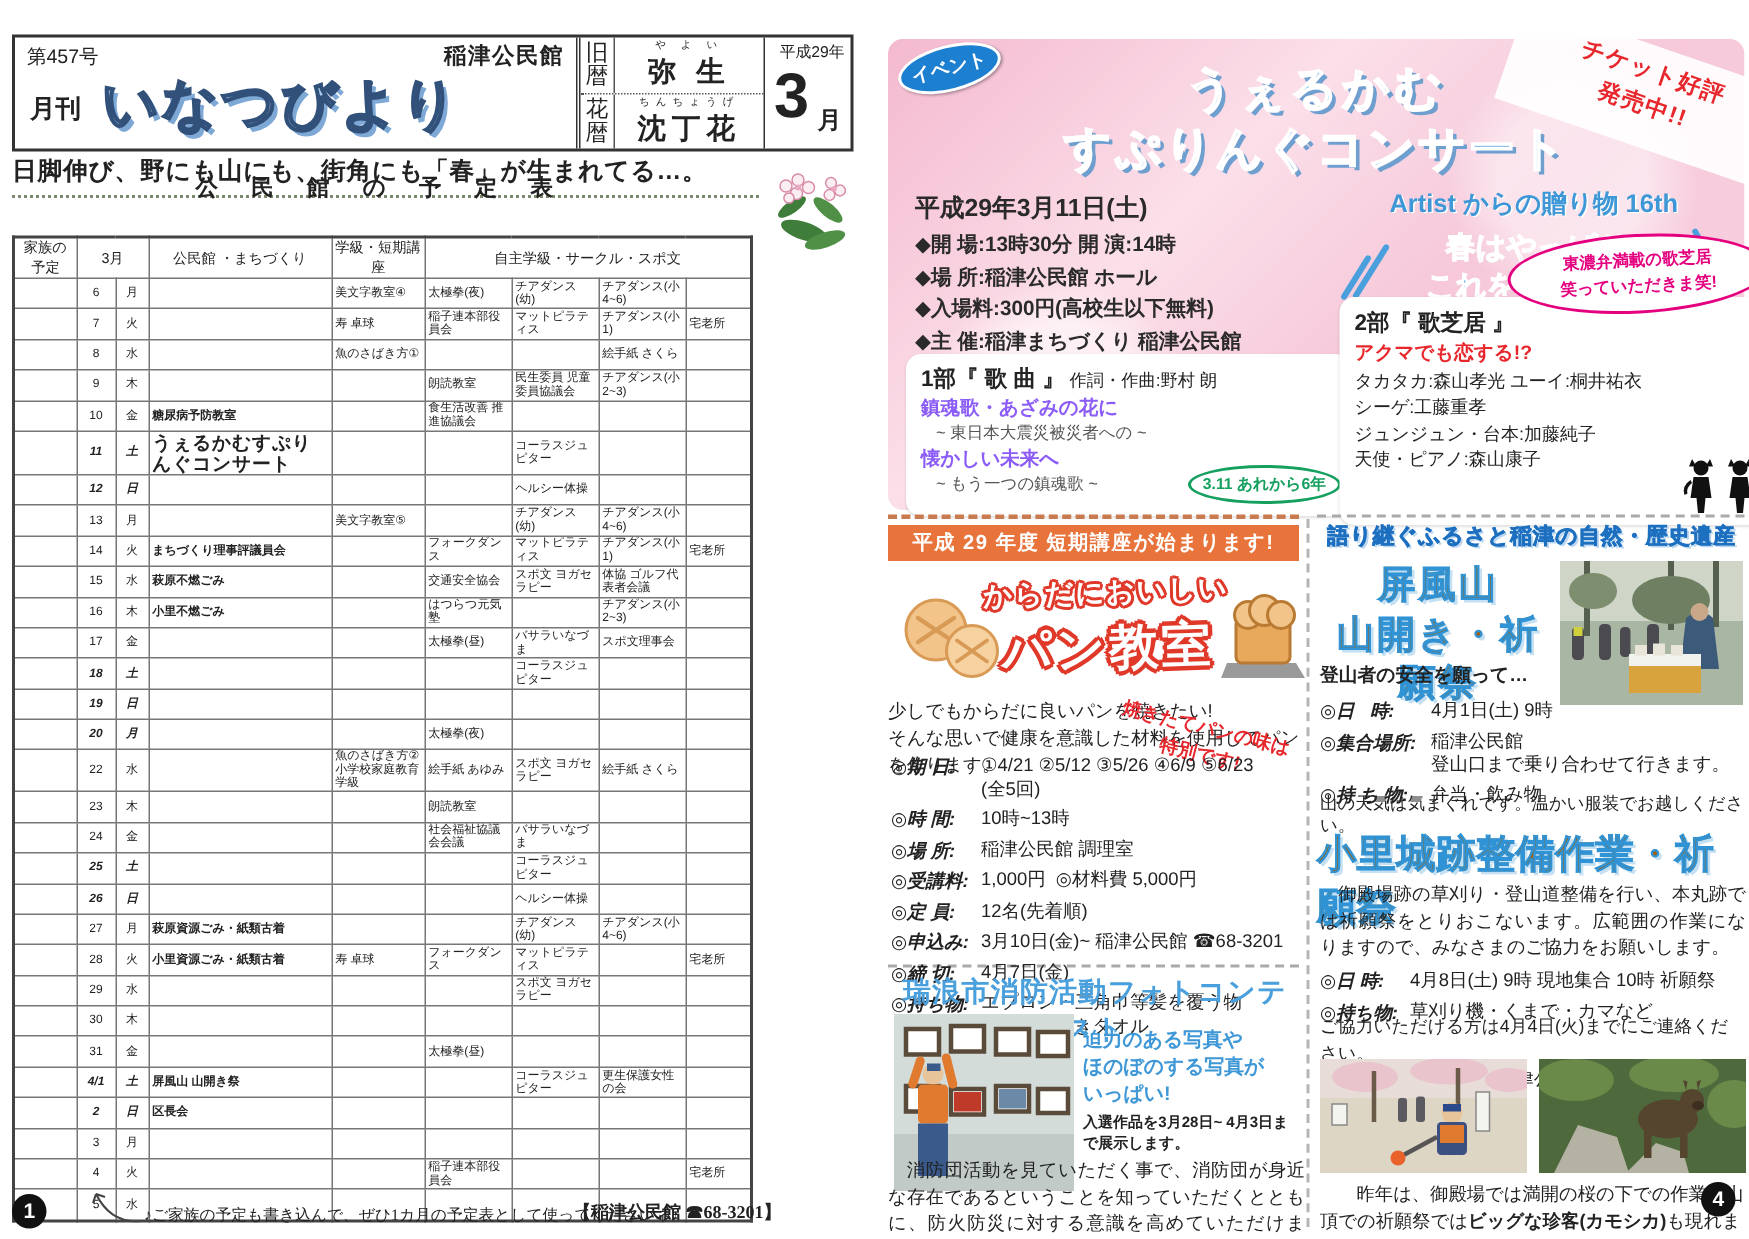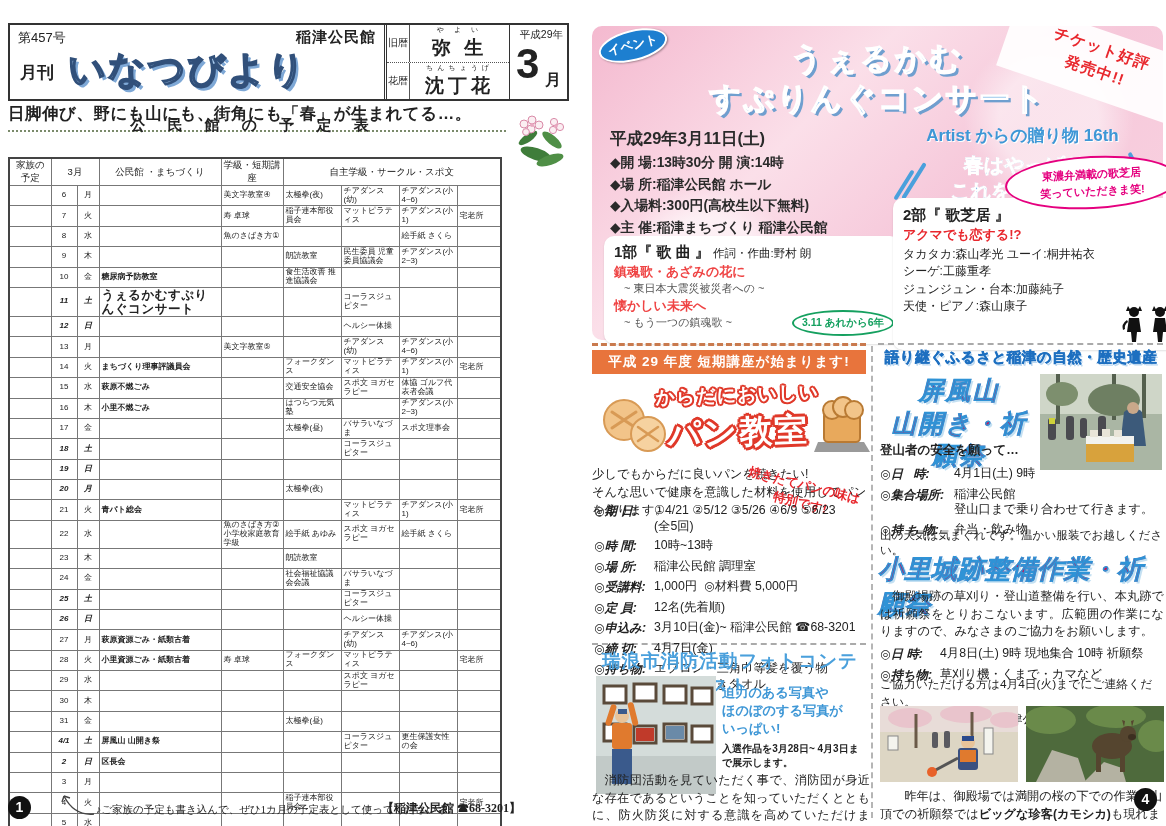--- a/index.html
+++ b/index.html
@@ -11,21 +11,21 @@
   .hb-left{flex:0 0 374px;position:relative;border-right:3px double #333;}
   .issue-no{position:absolute;left:8px;top:4px;font-size:13px;}
   .org-name{position:absolute;right:8px;top:3px;font-size:15px;font-weight:bold;letter-spacing:1px;}
   .gekkan{position:absolute;left:10px;top:36px;font-size:17px;font-weight:bold;}
   .big-title{position:absolute;left:58px;top:20px;font-size:37px;font-weight:bold;letter-spacing:2px;
      color:#a9cbee;-webkit-text-stroke:1.6px #31507a;
      text-shadow:3px 3px 0 #7ea8d6;}
   .koyomi{flex:0 0 122px;display:flex;flex-direction:column;border-right:1.5px solid #333;}
   .koyomi-row{flex:1;display:flex;align-items:center;}
   .koyomi-row:first-child{border-bottom:1.5px dotted #555;}
-  .koyomi-label{width:22px;font-size:10px;line-height:1.05;text-align:center;border-right:1px solid #555;
+  .koyomi-label{width:22px;font-size:15px;line-height:1.05;text-align:center;border-right:1px solid #555;
      align-self:stretch;display:flex;align-items:center;justify-content:center;}
   .koyomi-val{flex:1;text-align:center;}
   .furigana{display:block;font-size:7px;letter-spacing:4px;}
   .koyomi-main{display:block;font-size:19px;font-weight:bold;letter-spacing:4px;}
   .datecol{flex:1;position:relative;}
   .era{position:absolute;right:4px;top:3px;font-size:10.5px;}
   .month-big{position:absolute;left:6px;top:15px;font-size:42px;font-weight:bold;}
   .month-unit{position:absolute;right:6px;bottom:8px;font-size:16px;font-weight:bold;}
   .tagline{left:8px;top:103px;width:498px;font-size:16.5px;font-weight:bold;letter-spacing:.5px;
      border-bottom:2px dotted #7a8a6a;padding-bottom:5px;}
@@ -70,21 +70,21 @@
   .concert-details{left:610px;top:152px;font-size:13.8px;font-weight:bold;line-height:21.5px;color:#2a2a2a;}
   .artist-gift{left:880px;top:124px;width:285px;text-align:center;font-size:17px;font-weight:bold;
      color:#3e97d6;text-shadow:1px 1px 0 #fff;}
   .catch{left:905px;top:152px;width:240px;text-align:center;font-size:20px;font-weight:bold;color:#3e97d6;
      -webkit-text-stroke:.8px #fff;line-height:1.3;}
   .spark{width:4px;background:#4aa0dc;border-radius:2px;}
   .white-box{background:#fff;border-radius:10px;box-shadow:0 1px 2px rgba(0,0,0,.12);}
   .part1{left:604px;top:236px;width:276px;height:94px;padding:7px 10px;}
   .part1-head{font-size:15px;font-weight:bold;}
   .part1-credit{font-size:11.5px;font-weight:normal;}
-  .song{color:#ef4444;font-weight:bold;font-size:13px;margin-top:1px;}
+  .song{color:#8b5cf6;font-weight:bold;font-size:13px;margin-top:1px;}
   .song-sub{font-size:11px;color:#555;margin-left:10px;}
   .badge-611{position:absolute;right:6px;bottom:8px;border:2px solid #15a05f;border-radius:50%;
      color:#15a05f;font-size:10.5px;font-weight:bold;padding:4px 8px;background:#fff;}
   .part2{left:893px;top:198px;width:265px;height:136px;padding:8px 10px;}
   .part2-head{font-size:15px;font-weight:bold;}
   .part2-sub{color:#e8272d;font-weight:bold;font-size:13px;margin:1px 0 2px;}
   .cast{font-size:12px;line-height:1.45;}
   .pink-bubble{left:1005px;top:156px;width:158px;border:2px solid #e5007f;border-radius:50%;
      background:#fff;color:#e5007f;font-weight:bold;font-size:11px;text-align:center;
      padding:8px 6px;transform:rotate(-3deg);line-height:1.5;}
@@ -109,22 +109,22 @@
   .byobu-list .info-label{flex-basis:74px;}
   .contest-title{left:592px;top:648px;width:276px;text-align:center;font-size:18.5px;font-weight:bold;
      color:#4aa0dc;letter-spacing:1px;}
   .contest-photo{left:596px;top:676px;}
   .contest-catch{left:722px;top:684px;width:146px;color:#3e97d6;font-weight:bold;
      font-size:13.2px;line-height:1.35;text-shadow:1px 1px 0 #fff;}
   .contest-exhibit{left:722px;top:742px;width:146px;font-size:10px;font-weight:bold;line-height:1.4;}
   .contest-body{left:592px;top:772px;width:278px;font-size:12.2px;line-height:1.45;text-align:justify;}
   .heritage-banner{left:876px;top:348px;width:290px;text-align:center;font-size:14.5px;font-weight:bold;
      color:#1d6fc0;-webkit-text-stroke:.5px #1d6fc0;text-shadow:1.5px 1.5px 0 #bcd8f0;letter-spacing:.5px;}
-  .blue-bubble-title{font-weight:bold;color:#be185d;-webkit-text-stroke:.6px #2f93d6;
-     text-shadow:2px 2px 0 #c4e0f2;font-style:italic;}
+  .blue-bubble-title{font-weight:bold;color:#a16207;-webkit-text-stroke:.6px #2f93d6;
+     text-shadow:2px 2px 0 #c4e0f2;}
   .byobu-t{left:884px;top:374px;width:150px;text-align:center;font-size:25px;line-height:1.3;letter-spacing:2px;}
   .byobu-photo{left:1040px;top:374px;}
   .byobu-lead{left:880px;top:442px;font-size:12.5px;font-weight:bold;}
   .byobu-list{left:880px;top:466px;width:284px;}
   .byobu-note{left:880px;top:528px;width:284px;font-size:11.6px;}
   .ozato-t{left:878px;top:552px;width:288px;text-align:left;font-size:26px;letter-spacing:.5px;}
   .ozato-body{left:880px;top:588px;width:284px;font-size:12.2px;line-height:1.45;text-align:justify;text-indent:1em;}
   .ozato-list{left:880px;top:646px;width:284px;}
   .ozato-notes{left:880px;top:676px;width:284px;font-size:11.8px;line-height:1.5;}
   .ozato-contact{text-align:center;}
@@ -375,31 +375,20 @@
         <tr class="hol">
           <td class="c-family"></td>
           <td class="c-date">20</td>
           <td class="c-day">月</td>
           <td class="c-machi"></td>
           <td class="c-tanki"></td>
           <td class="c-s">太極拳(夜)</td>
           <td class="c-s"></td>
           <td class="c-s"></td>
           <td class="c-s"></td>
-        </tr>
-        <tr>
-          <td class="c-family"></td>
-          <td class="c-date">21</td>
-          <td class="c-day">火</td>
-          <td class="c-machi">青パト総会</td>
-          <td class="c-tanki"></td>
-          <td class="c-s"></td>
-          <td class="c-s">マットピラティス</td>
-          <td class="c-s">チアダンス(小1)</td>
-          <td class="c-s">宅老所</td>
         </tr>
         <tr>
           <td class="c-family"></td>
           <td class="c-date">22</td>
           <td class="c-day">水</td>
           <td class="c-machi"></td>
           <td class="c-tanki">魚のさばき方② 小学校家庭教育学級</td>
           <td class="c-s">絵手紙 あゆみ</td>
           <td class="c-s">スポ文 ヨガセラピー</td>
           <td class="c-s">絵手紙 さくら</td>

